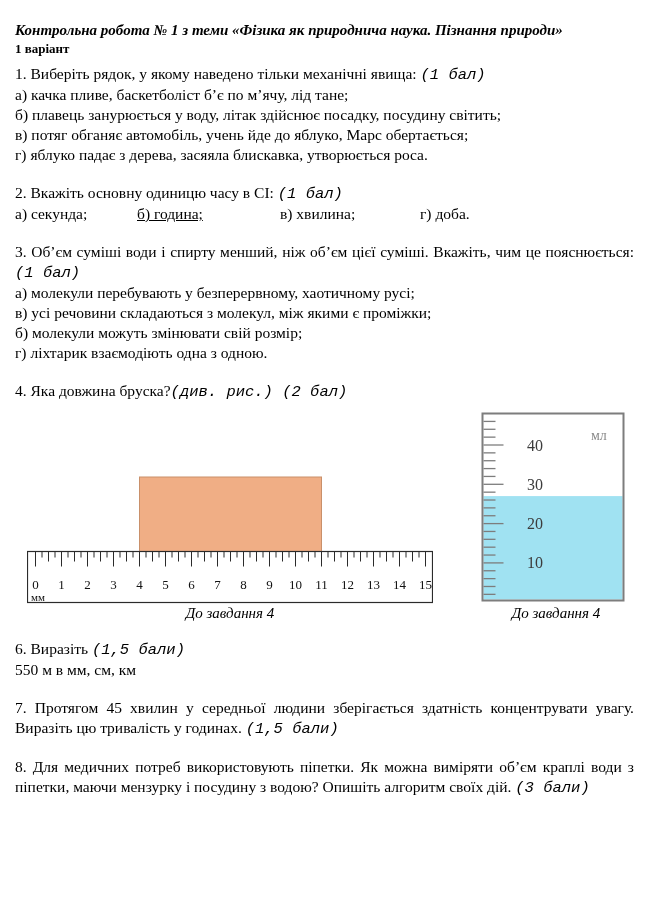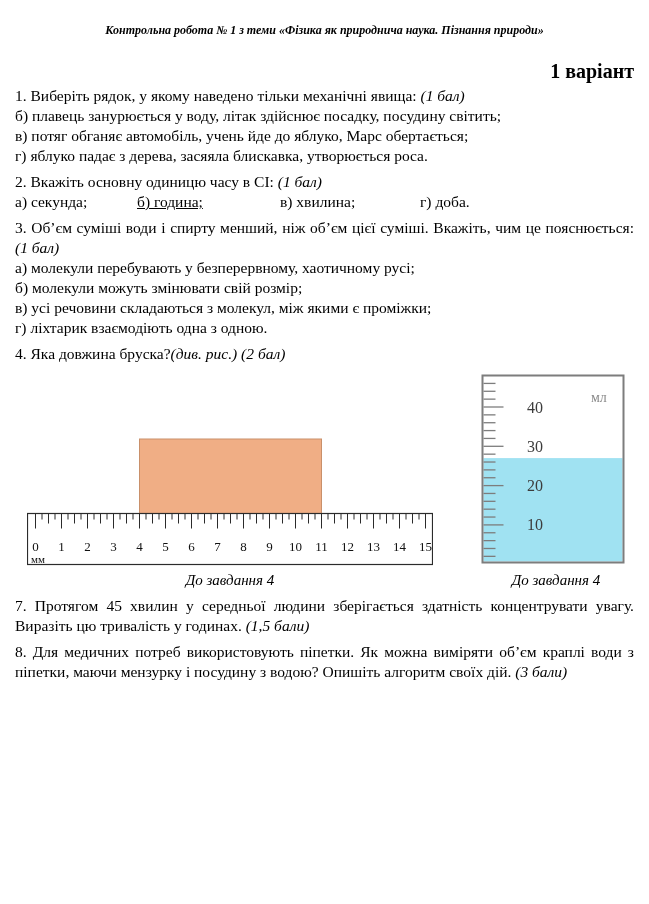--- a/index.html
+++ b/index.html
@@ -9,85 +9,84 @@
     height: 904px;
     padding: 20px 15px 8px 15px;
     font-family: "Liberation Serif", serif;
     font-size: 15.5px;
     line-height: 20px;
     color: #000;
     overflow: hidden;
     background: #fff;
   }
   .title {
-    text-align: center;
+    text-align: left;
     font-weight: bold;
     font-style: italic;
-    font-size: 12px;
+    font-size: 15px;
     line-height: 20px;
   }
   .variant {
-    text-align: right;
+    text-align: left;
     font-weight: bold;
-    font-size: 20px;
+    font-size: 13px;
     line-height: 18px;
-    margin-top: 22px;
   }
   p { margin: 0; }
-  .qblock { margin-top: 6px; }
+  .qblock { margin-top: 18px; }
   .qblock.first { margin-top: 6px; }
   .just { text-align: justify; }
-  .pts { font-style: italic; }
+  .pts { font-style: italic; font-family: Liberation Mono, monospace; }
   .optrow span { display: inline-block; }
   .w122 { width: 122px; }
   .w143 { width: 143px; text-decoration: underline; }
   .w140 { width: 140px; }
   .figures {
     display: flex;
     align-items: flex-end;
     margin: 10px 0 0 12px;
   }
   .fig-left { width: 406px; }
   .fig-right { width: 150px; margin-left: 48px; }
   .caption {
     text-align: center;
     font-style: italic;
     font-size: 15px;
-    margin-top: 5px;
     line-height: 19px;
   }
   svg { display: block; }
 </style>
 </head>
 <body>
 
 <div class="page">
 
   <div class="title">Контрольна робота № 1 з теми «Фізика як природнича наука. Пізнання природи»</div>
   <div class="variant">1 варіант</div>
 
   <div class="qblock first">
     <p><span>1. Виберіть рядок, у якому наведено тільки механічні явища: </span><span class="pts">(1 бал)</span></p>
+    <p>а) качка пливе, баскетболіст б’є по м’ячу, лід тане;</p>
     <p>б) плавець занурюється у воду, літак здійснює посадку, посудину світить;</p>
     <p>в) потяг обганяє автомобіль, учень йде до яблуко, Марс обертається;</p>
     <p>г) яблуко падає з дерева, засяяла блискавка, утворюється роса.</p>
   </div>
 
   <div class="qblock">
     <p><span>2. Вкажіть основну одиницю часу в СІ: </span><span class="pts">(1 бал)</span></p>
     <p class="optrow">
       <span class="w122">а) секунда;</span><span class="w143">б) година;</span><span class="w140">в) хвилина;</span><span>г) доба.</span>
     </p>
   </div>
 
   <div class="qblock">
     <p class="just"><span>3. Об’єм суміші води і спирту менший, ніж об’єм цієї суміші.  Вкажіть, чим це пояснюється: </span><span class="pts">(1 бал)</span></p>
     <p>а) молекули перебувають у безперервному, хаотичному русі;</p>
+    <p>в) усі речовини складаються з молекул, між якими є проміжки;</p>
     <p>б) молекули можуть змінювати свій розмір;</p>
-    <p>в) усі речовини складаються з молекул, між якими є проміжки;</p>
     <p>г) ліхтарик взаємодіють одна з одною.</p>
   </div>
 
   <div class="qblock">
     <p><span>4. Яка довжина бруска?</span><span class="pts">(див. рис.) (2 бал)</span></p>
   </div>
 
 
   <div class="figures">
     <div class="fig-left">
@@ -205,20 +204,24 @@
           <text x="46" y="38.5" font-size="16" font-family="Liberation Serif, serif" fill="#3c3c3c">40</text>
           <text x="46" y="77.80000000000001" font-size="16" font-family="Liberation Serif, serif" fill="#3c3c3c">30</text>
           <text x="46" y="117.10000000000001" font-size="16" font-family="Liberation Serif, serif" fill="#3c3c3c">20</text>
           <text x="46" y="156.4" font-size="16" font-family="Liberation Serif, serif" fill="#3c3c3c">10</text>
           <text x="110" y="28" font-size="14" font-family="Liberation Serif, serif" fill="#8a8a8a">мл</text>
         </svg>
       <div class="caption">До завдання 4</div>
     </div>
   </div>
 
+  <div class="qblock" style="margin-top:16px;">
+    <p><span>6. Виразіть </span><span class="pts">(1,5 бали)</span></p>
+    <p>550 м в мм, см, км</p>
+  </div>
 
   <div class="qblock">
     <p class="just"><span>7. Протягом 45 хвилин у середньої людини зберігається здатність концентрувати увагу. Виразіть цю тривалість у годинах. </span><span class="pts">(1,5 бали)</span></p>
   </div>
 
   <div class="qblock">
     <p class="just"><span>8. Для медичних потреб використовують піпетки. Як можна виміряти об’єм краплі води з піпетки, маючи мензурку і посудину з водою? Опишіть алгоритм своїх дій. </span><span class="pts">(3 бали)</span></p>
   </div>
 
 </div>

